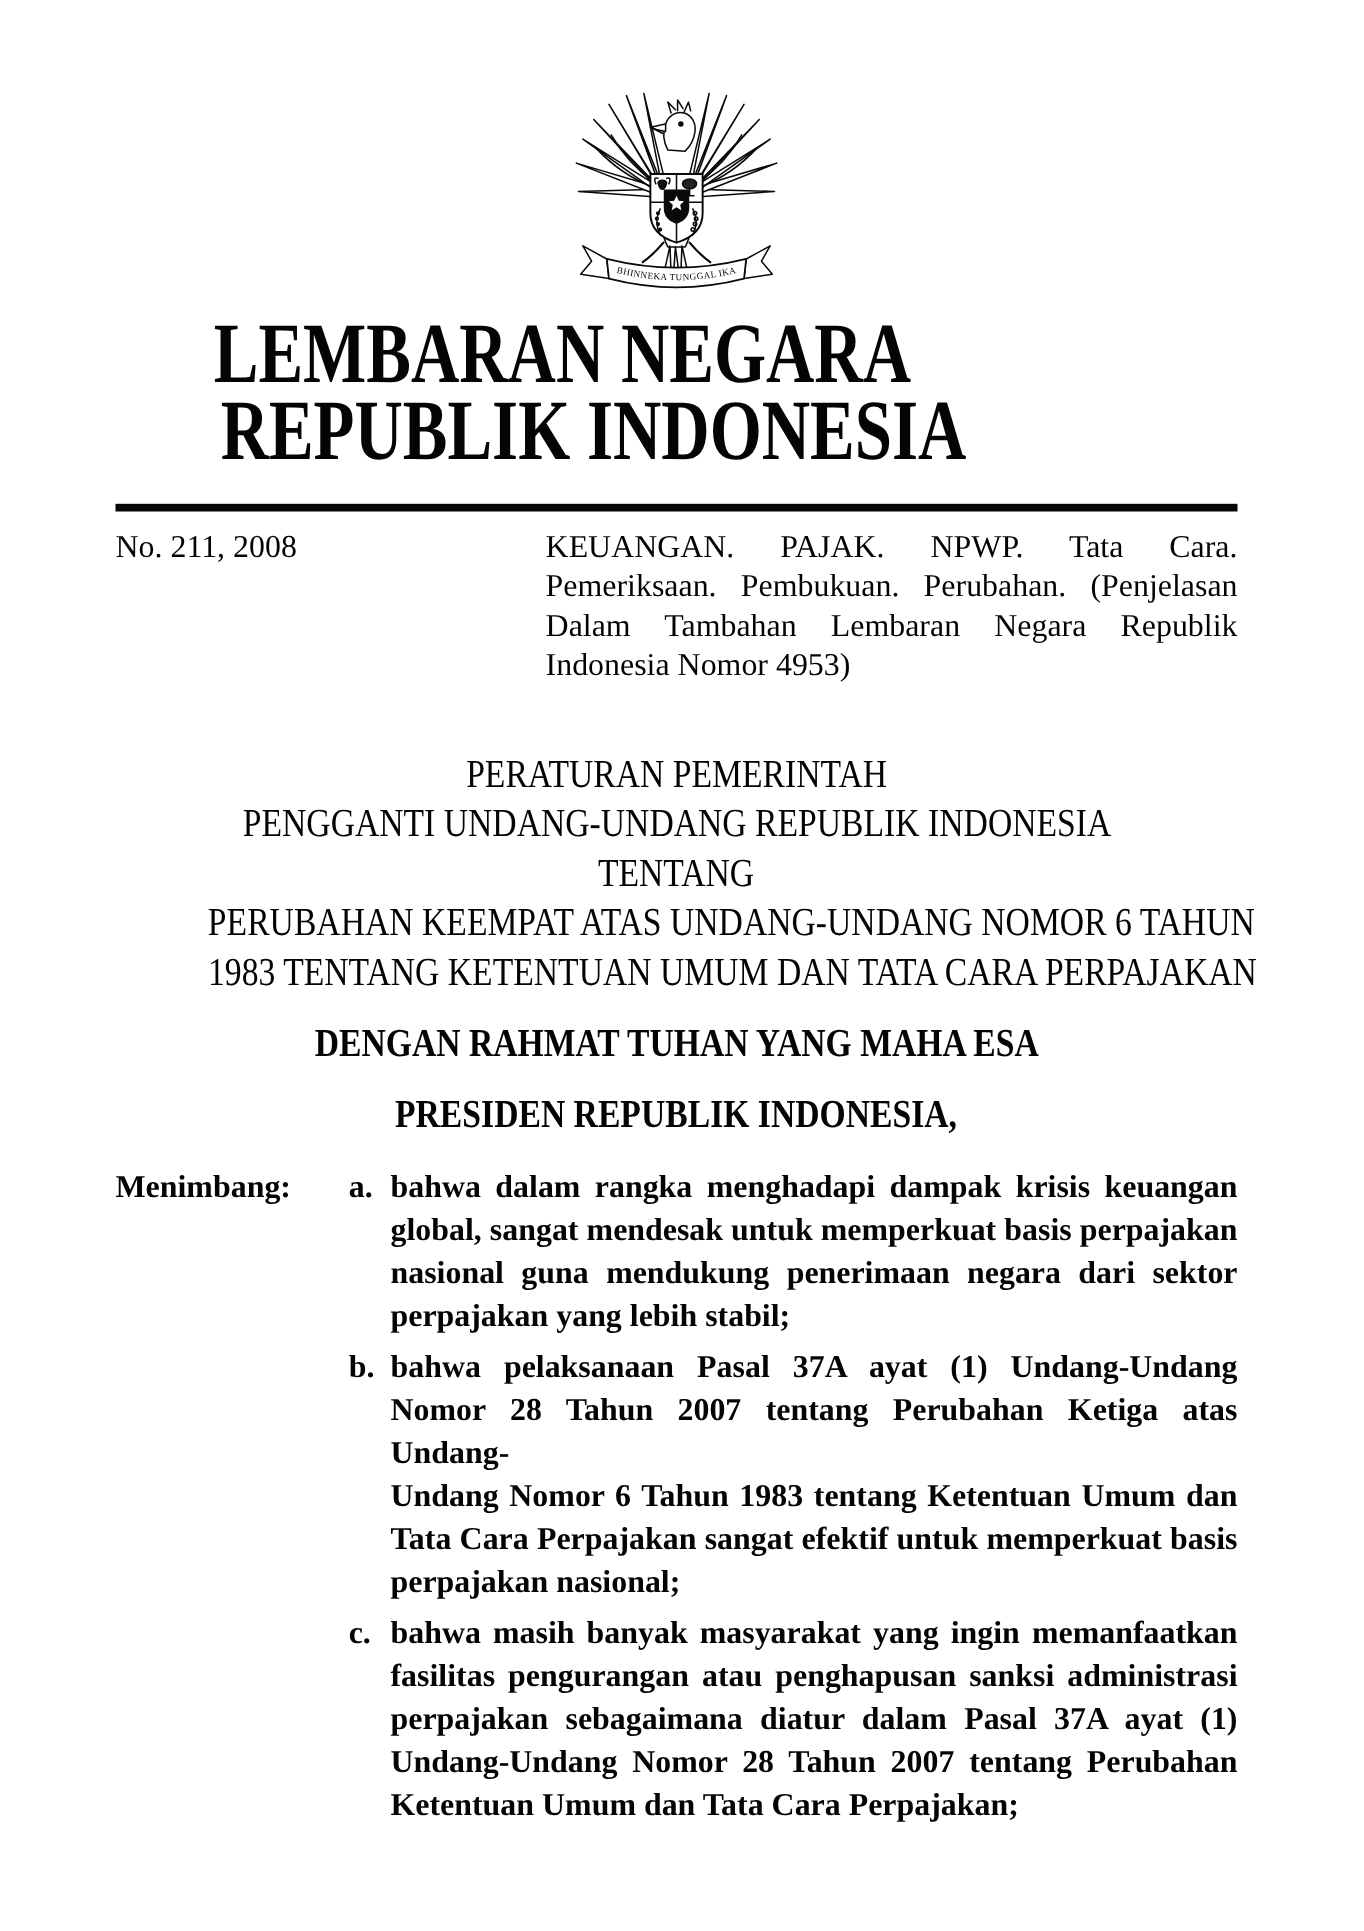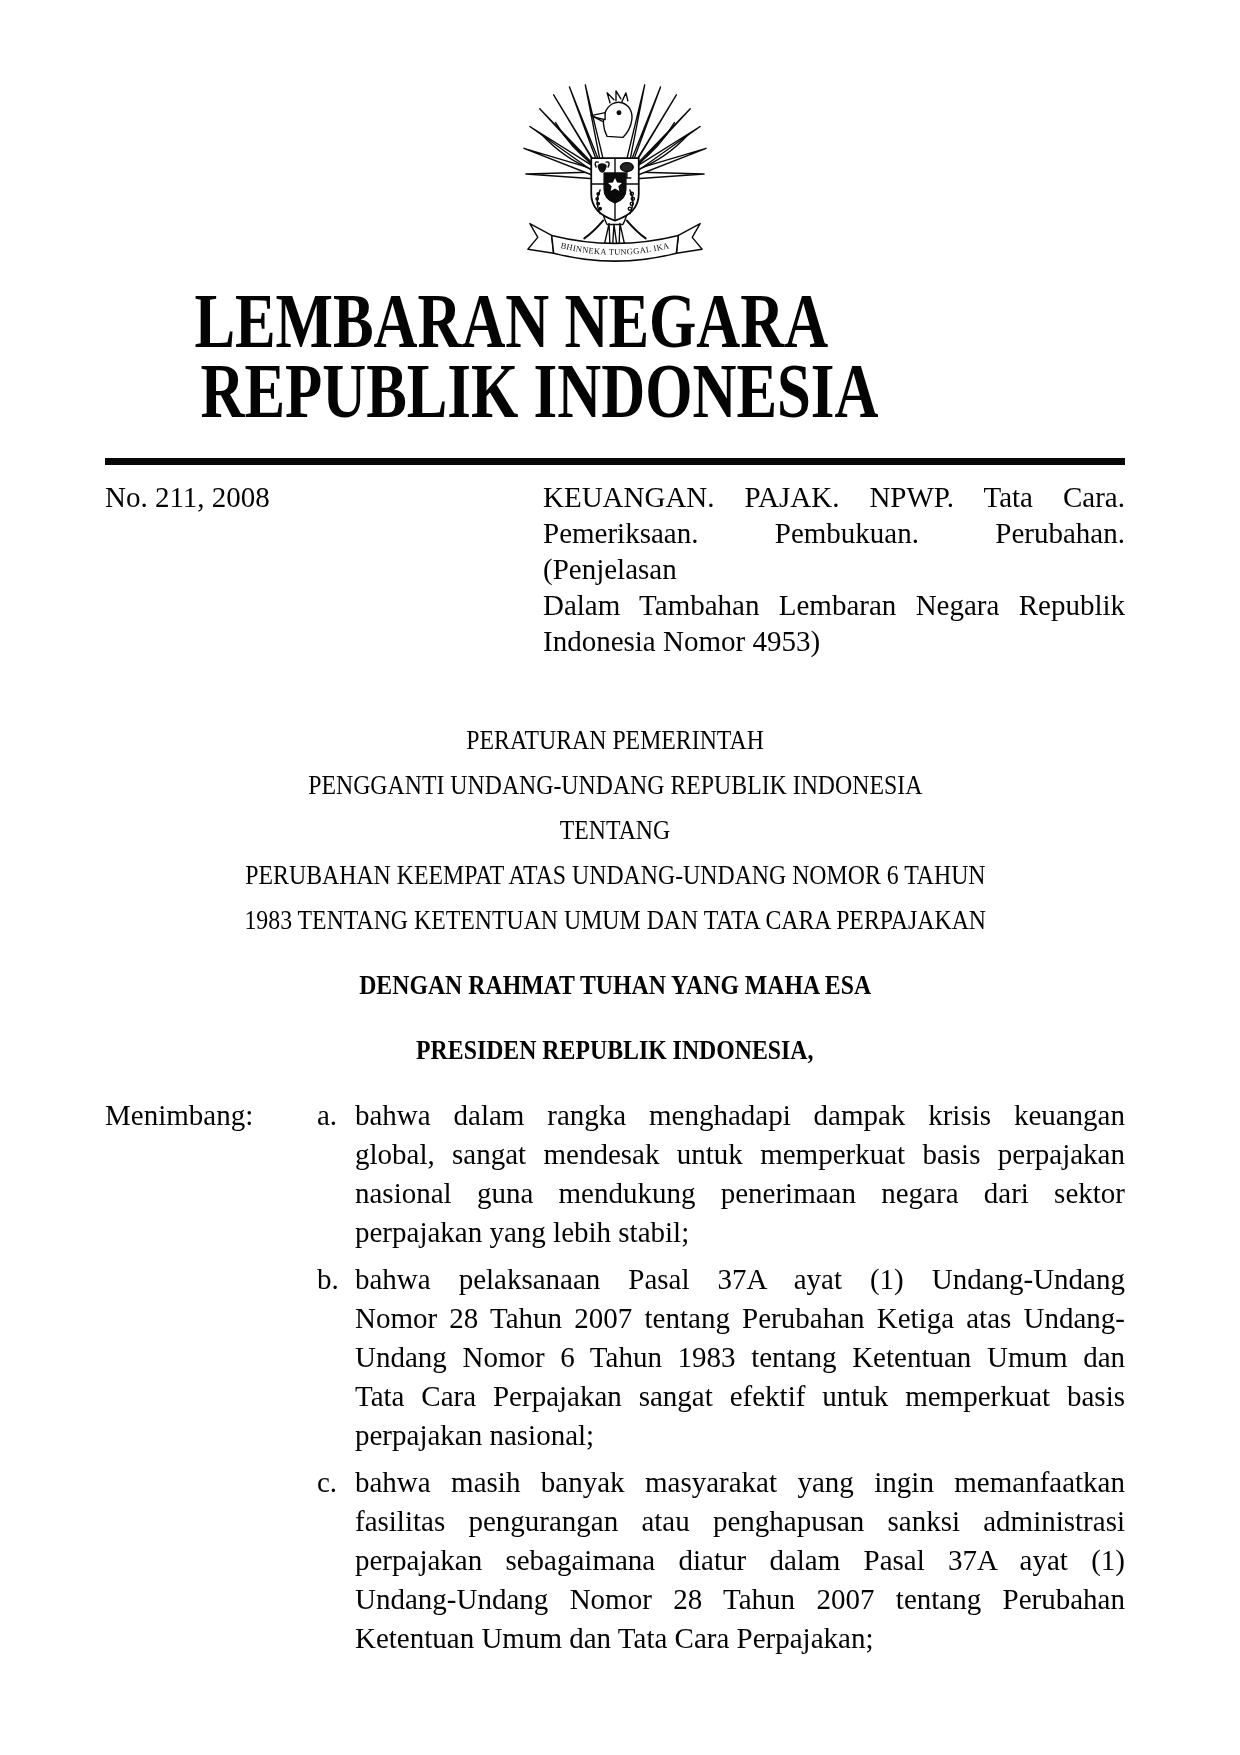--- a/index.html
+++ b/index.html
@@ -14,35 +14,35 @@
   .emblem-wrap{padding-top:78px;text-align:center;line-height:0;}
   .emblem-wrap svg{display:inline-block;}
 
   
   .masthead{margin-top:8px;}
   .masthead-line{font-size:78px;line-height:70px;font-weight:bold;white-space:nowrap;}
   .masthead-line>span{display:inline-block;transform:scale(0.78,1);transform-origin:50% 50%;}
   .rule{height:7px;background:#070707;margin-top:32px;}
 
   
-  .header-info{display:flex;margin-top:14px;font-size:29px;line-height:36px;gap:47px;}
+  .header-info{display:flex;margin-top:14px;font-size:29px;line-height:36px;}
   .header-number{width:350px;flex:none;}
   .header-subject{flex:1;margin-left:41px;}
   .jline{text-align:justify;text-align-last:justify;}
   .jline.last{text-align:justify;text-align-last:left;}
 
   
-  .title-block{margin-top:58px;text-align:center;font-size:28px;}
+  .title-block{margin-top:58px;text-align:center;font-size:36px;}
   .title-line{line-height:45px;white-space:nowrap;}
   .title-line>span{display:inline-block;transform:scaleX(0.85);transform-origin:50% 50%;}
   .gap-before{margin-top:20px;font-weight:bold;}
 
   
   .consider{margin-top:24px;font-size:29px;line-height:39px;}
-  .consider-row{display:flex;align-items:flex-start;}
+  .consider-row{display:flex;align-items:flex-start;font-weight:bold;}
   .consider-label{width:212px;flex:none;}
   .consider-body{flex:1;}
   .consider-item{display:flex;align-items:flex-start;margin-top:8px;}
   .consider-item:first-child{margin-top:0;}
   .item-marker{width:38px;flex:none;}
   .item-lines{flex:1;}
 </style>
 </head>
 <body>
 

